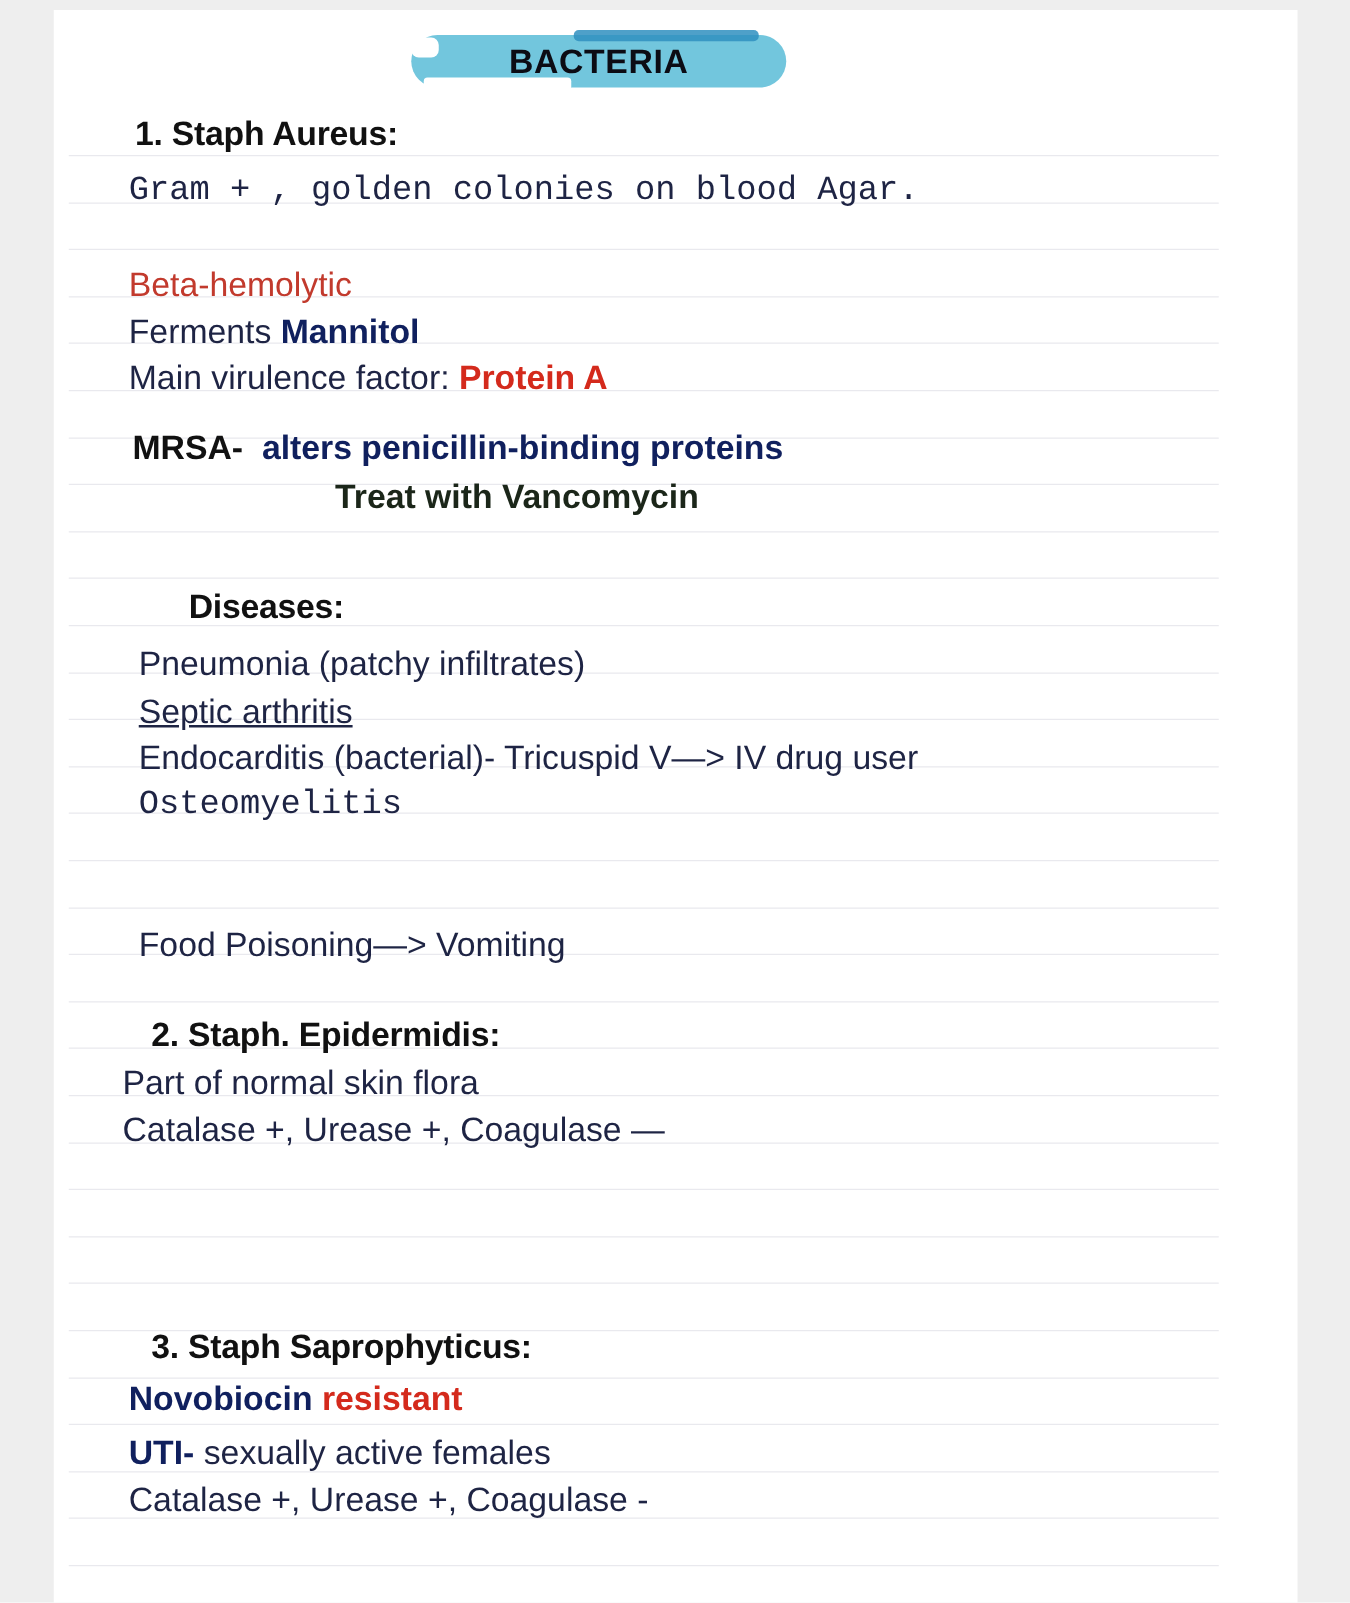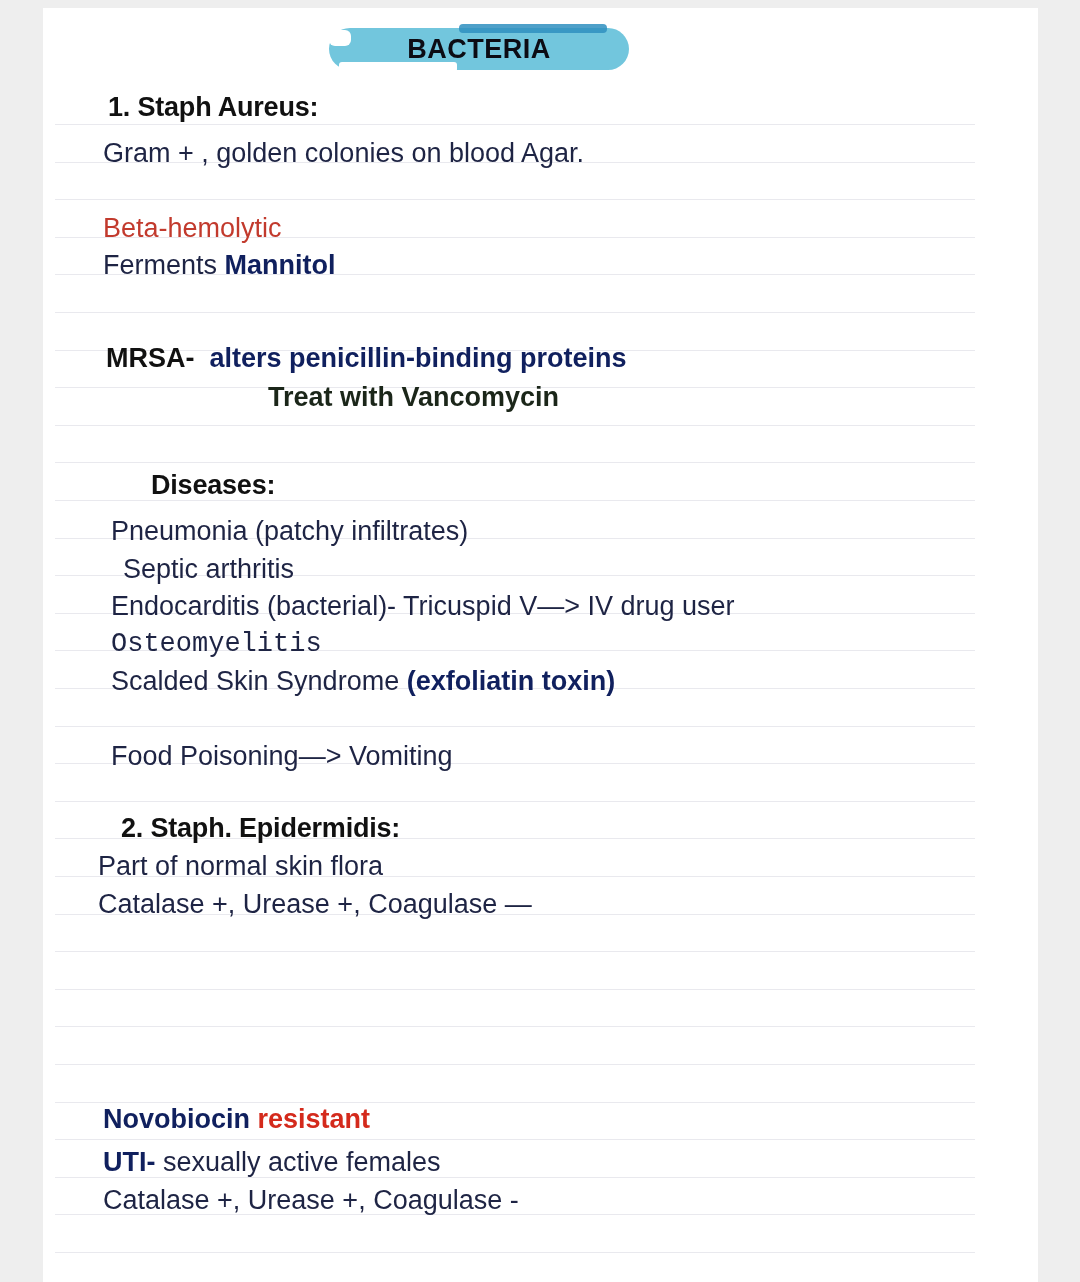--- a/index.html
+++ b/index.html
@@ -167,57 +167,58 @@
     <div class="hl-wrap">
       <div class="hl-base" style="background: rgb(114, 198, 221);"></div>
       <div class="hl-streak-top" style="background: rgb(47, 143, 192);"></div>
       <div class="hl-streak-b"></div>
       <div class="hl-streak-c"></div>
       <div class="hl-text" style="color: rgb(12, 12, 20);">BACTERIA</div>
     </div>
 
     <div class="ln heading" style="left: 25px; top: 86px; color: rgb(17, 17, 17);">1. Staph Aureus:</div>
 
-    <div class="ln" style="left: 60px; top: 132px; color: rgb(30, 36, 68);">Gram + , golden colonies on blood Agar.</div>
+    <div class="ln" style="left: 60px; top: 132px; color: rgb(30, 36, 68); font-family: Liberation Mono, monospace;">Gram + , golden colonies on blood Agar.</div>
 
 
     <div class="ln" style="left: 60px; top: 207px; color: rgb(30, 36, 68);">
       <span class="redplain" style="color: rgb(194, 58, 45);">Beta-hemolytic</span>
     </div>
 
     <div class="ln" style="left: 60px; top: 244px; color: rgb(30, 36, 68);"><span>Ferments </span><b class="navy" style="color: rgb(16, 32, 94);">Mannitol</b></div>
 
+    <div class="ln" style="left: 60px; top: 281px; color: rgb(30, 36, 68);"><span>Main virulence factor: </span><b class="red" style="color: rgb(212, 42, 28);">Protein A</b></div>
 
     <div class="ln" style="left: 225px; top: 376px; color: rgb(30, 36, 68);"><b class="green" style="color: rgb(27, 38, 25);">Treat with Vancomycin</b></div>
 
     <div class="ln" style="left: 63px; top: 337px; color: rgb(30, 36, 68);"><b class="black" style="color: rgb(17, 17, 17);">MRSA-</b><span>&nbsp;&nbsp;</span><b class="navy" style="color: rgb(16, 32, 94);">alters penicillin-binding proteins</b></div>
 
     <div class="ln heading" style="left: 68px; top: 464px; font-size: 27px; color: rgb(17, 17, 17);">Diseases:</div>
 
     <div class="ln" style="left: 68px; top: 510px; color: rgb(30, 36, 68);">Pneumonia (patchy infiltrates)</div>
 
-    <div class="ln" style="left: 80px; top: 548px; color: rgb(30, 36, 68);">Septic arthritis</div>
+    <div class="ln" style="left: 68px; top: 548px; color: rgb(30, 36, 68); text-decoration: underline;">Septic arthritis</div>
 
     <div class="ln" style="left: 68px; top: 585px; color: rgb(30, 36, 68);">Endocarditis (bacterial)- Tricuspid V—&gt; IV drug user</div>
 
     <div class="ln" style="left: 68px; top: 623px; color: rgb(30, 36, 68); font-family: Liberation Mono, monospace;">Osteomyelitis</div>
 
-    <div class="ln" style="left: 68px; top: 660px; color: rgb(30, 36, 68);"><span>Scalded Skin Syndrome </span><b class="navy" style="color: rgb(16, 32, 94);">(exfoliatin toxin)</b></div>
 
 
     <div class="ln" style="left: 68px; top: 735px; color: rgb(30, 36, 68);">Food Poisoning—&gt; Vomiting</div>
 
     <div class="ln heading" style="left: 38px; top: 807px; color: rgb(17, 17, 17);">2. Staph. Epidermidis:</div>
 
     <div class="ln" style="left: 55px; top: 845px; color: rgb(30, 36, 68);">Part of normal skin flora</div>
 
     <div class="ln" style="left: 55px; top: 883px; color: rgb(30, 36, 68);">Catalase +, Urease +, Coagulase —</div>
 
 
 
+    <div class="ln heading" style="left: 38px; top: 1056px; color: rgb(17, 17, 17);">3. Staph Saprophyticus:</div>
 
     <div class="ln" style="left: 60px; top: 1098px; color: rgb(30, 36, 68);"><b class="navy" style="color: rgb(16, 32, 94);">Novobiocin </b><b class="red" style="color: rgb(212, 42, 28);">resistant</b></div>
 
     <div class="ln" style="left: 60px; top: 1141px; color: rgb(30, 36, 68);"><b class="navy" style="color: rgb(16, 32, 94);">UTI-</b><span> sexually active females</span></div>
 
     <div class="ln" style="left: 60px; top: 1179px; color: rgb(30, 36, 68);">Catalase +, Urease +, Coagulase -</div>
 
   </div>
 </div>
 

